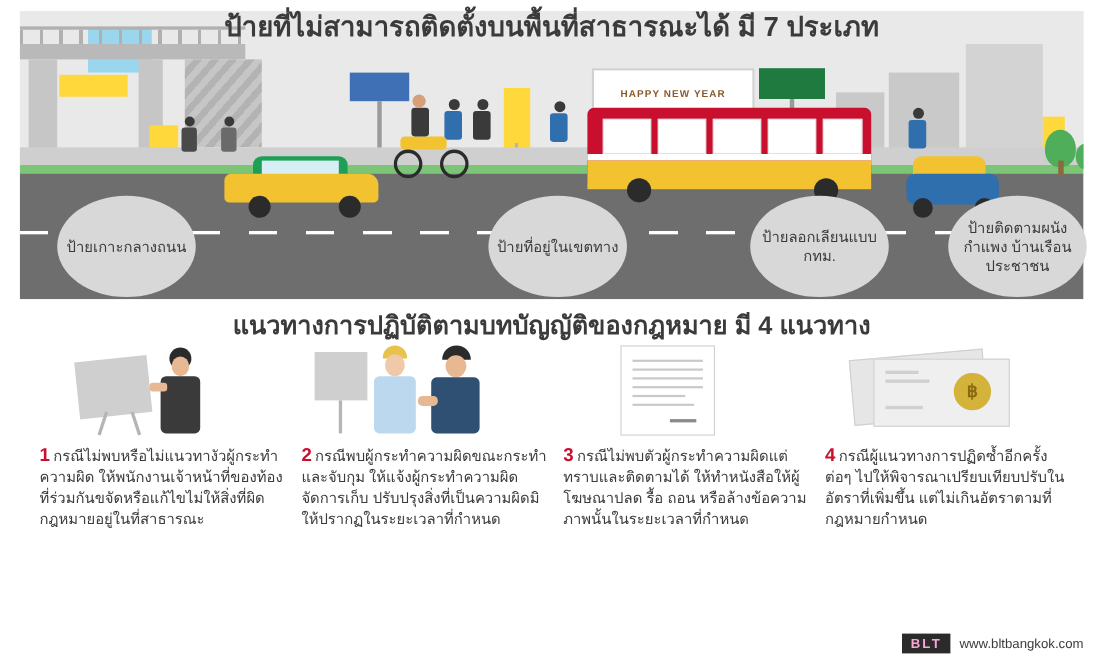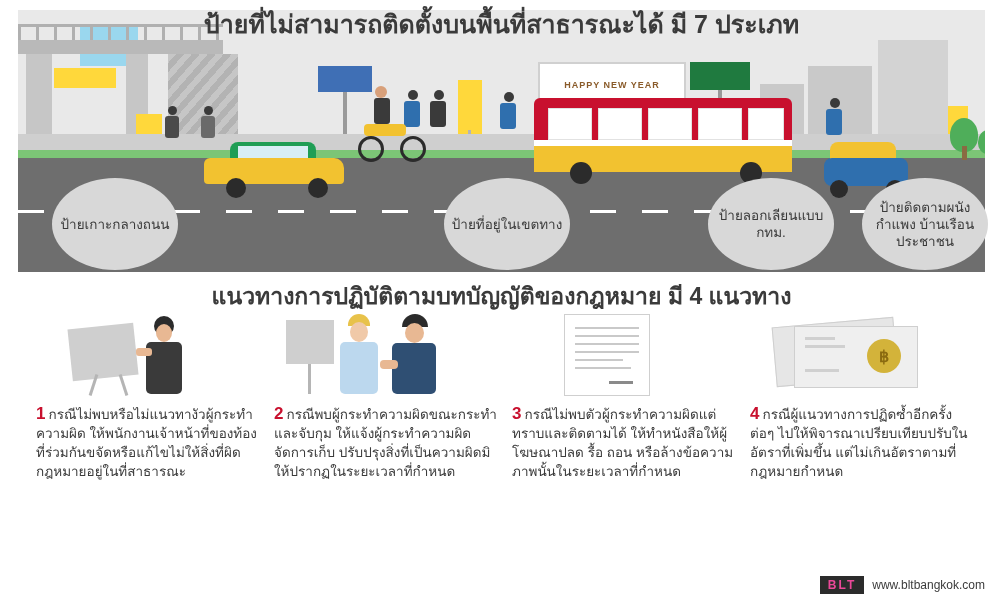--- a/index.html
+++ b/index.html
@@ -215,21 +215,21 @@
   .footer {
     position: absolute;
     right: 18px;
     bottom: 6px;
     display: flex;
     align-items: center;
     gap: 8px;
   }
   .blt-logo {
     background: #2b2b2b;
-    color: #ec4899;
+    color: #f9a8d4;
     font-size: 12px;
     font-weight: bold;
     letter-spacing: 2px;
     padding: 2px 8px;
   }
   .footer-url {
     font-size: 12px;
     color: #3b3b3b;
   }
 </style>
@@ -322,21 +322,21 @@
 
     <div class="tt-top"></div>
     <div class="tt-body"></div>
     <div class="tt-wheel" style="left:812px;"></div>
     <div class="tt-wheel" style="left:868px;"></div>
   </div>
 
   <div class="bubbles">
     <div class="bubble" style="left:34px;">ป้ายเกาะกลางถนน</div>
     <div class="bubble" style="left:426px;">ป้ายที่อยู่ในเขตทาง</div>
-    <div class="bubble" style="left:690px;">ป้ายลอกเลียนแบบ กทม.</div>
+    <div class="bubble" style="left:664px;">ป้ายลอกเลียนแบบ กทม.</div>
     <div class="bubble" style="left:844px;">ป้ายติดตามผนัง กำแพง บ้านเรือนประชาชน</div>
   </div>
 
   <div class="mid-title">แนวทางการปฏิบัติตามบทบัญญัติของกฎหมาย มี 4 แนวทาง</div>
 
   <div class="cols">
 
     <div class="col">
       <div class="col-art">
         <div class="sq" style="left:34px; top:14px; width:66px; height:52px; background:#cfcfcf; transform:rotate(-6deg);"></div>

